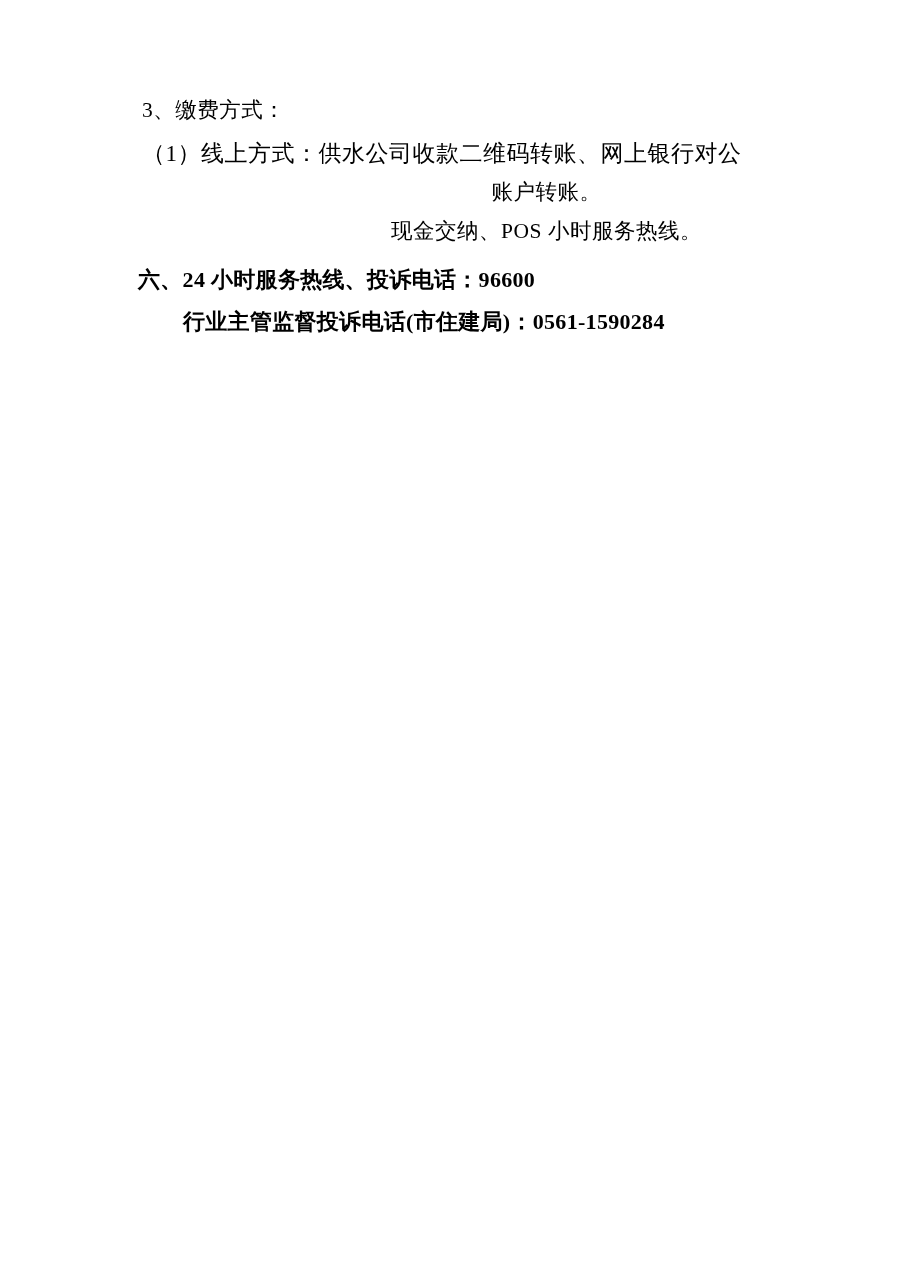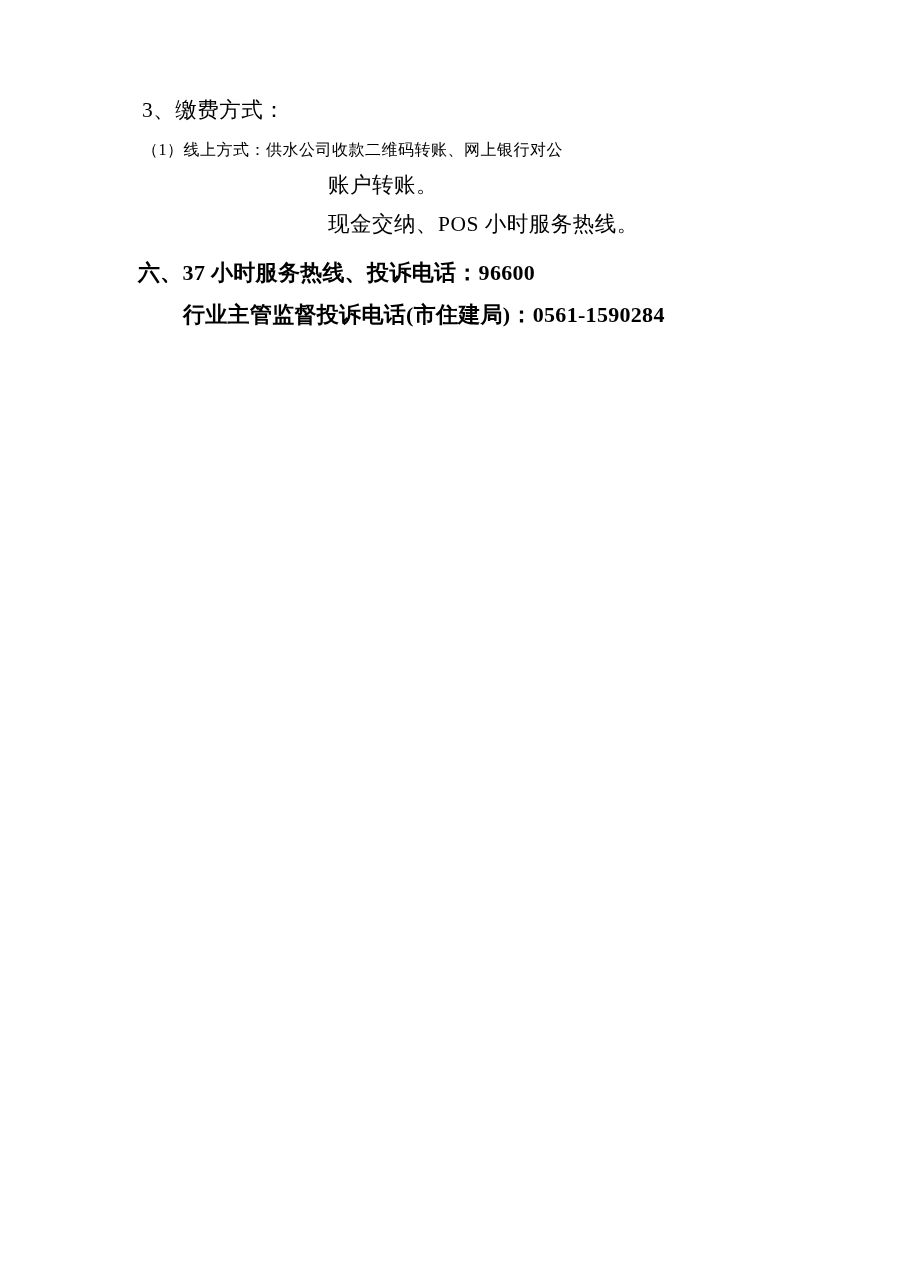--- a/index.html
+++ b/index.html
@@ -36,26 +36,27 @@
     margin-left: 7px;
     margin-bottom: 20px;
     font-size: 21.5px;
   }
   
   .sub-block {
     margin-bottom: 18px;
   }
   .sub-line-1 {
     margin-left: 7px;
-    font-size: 16px;
+    font-size: 23px;
   }
   .sub-line-2 {
     margin-left: 193px;
     margin-top: 17px;
     font-size: 21.5px;
+    text-align: center;
   }
   
   .section-head {
     font-weight: bold;
     font-size: 22px;
     margin-top: 26px;
     margin-left: 3px;
     letter-spacing: 0.3px;
   }
   .section-sub {
@@ -76,18 +77,18 @@
 
     <div class="sub-block">
       <div class="line sub-line-1">（1）线上方式：供水公司收款二维码转账、网上银行对公</div>
       <div class="line sub-line-2">账户转账。</div>
     </div>
 
     <div class="sub-block">
       <div class="line sub-line-2">现金交纳、POS 小时服务热线。</div>
     </div>
 
-    <div class="line section-head">六、37 小时服务热线、投诉电话：96600</div>
+    <div class="line section-head">六、24 小时服务热线、投诉电话：96600</div>
 
     <div class="line section-sub">行业主管监督投诉电话(市住建局)：0561-1590284</div>
 
   </div>
 </div>
 
 </body></html>

